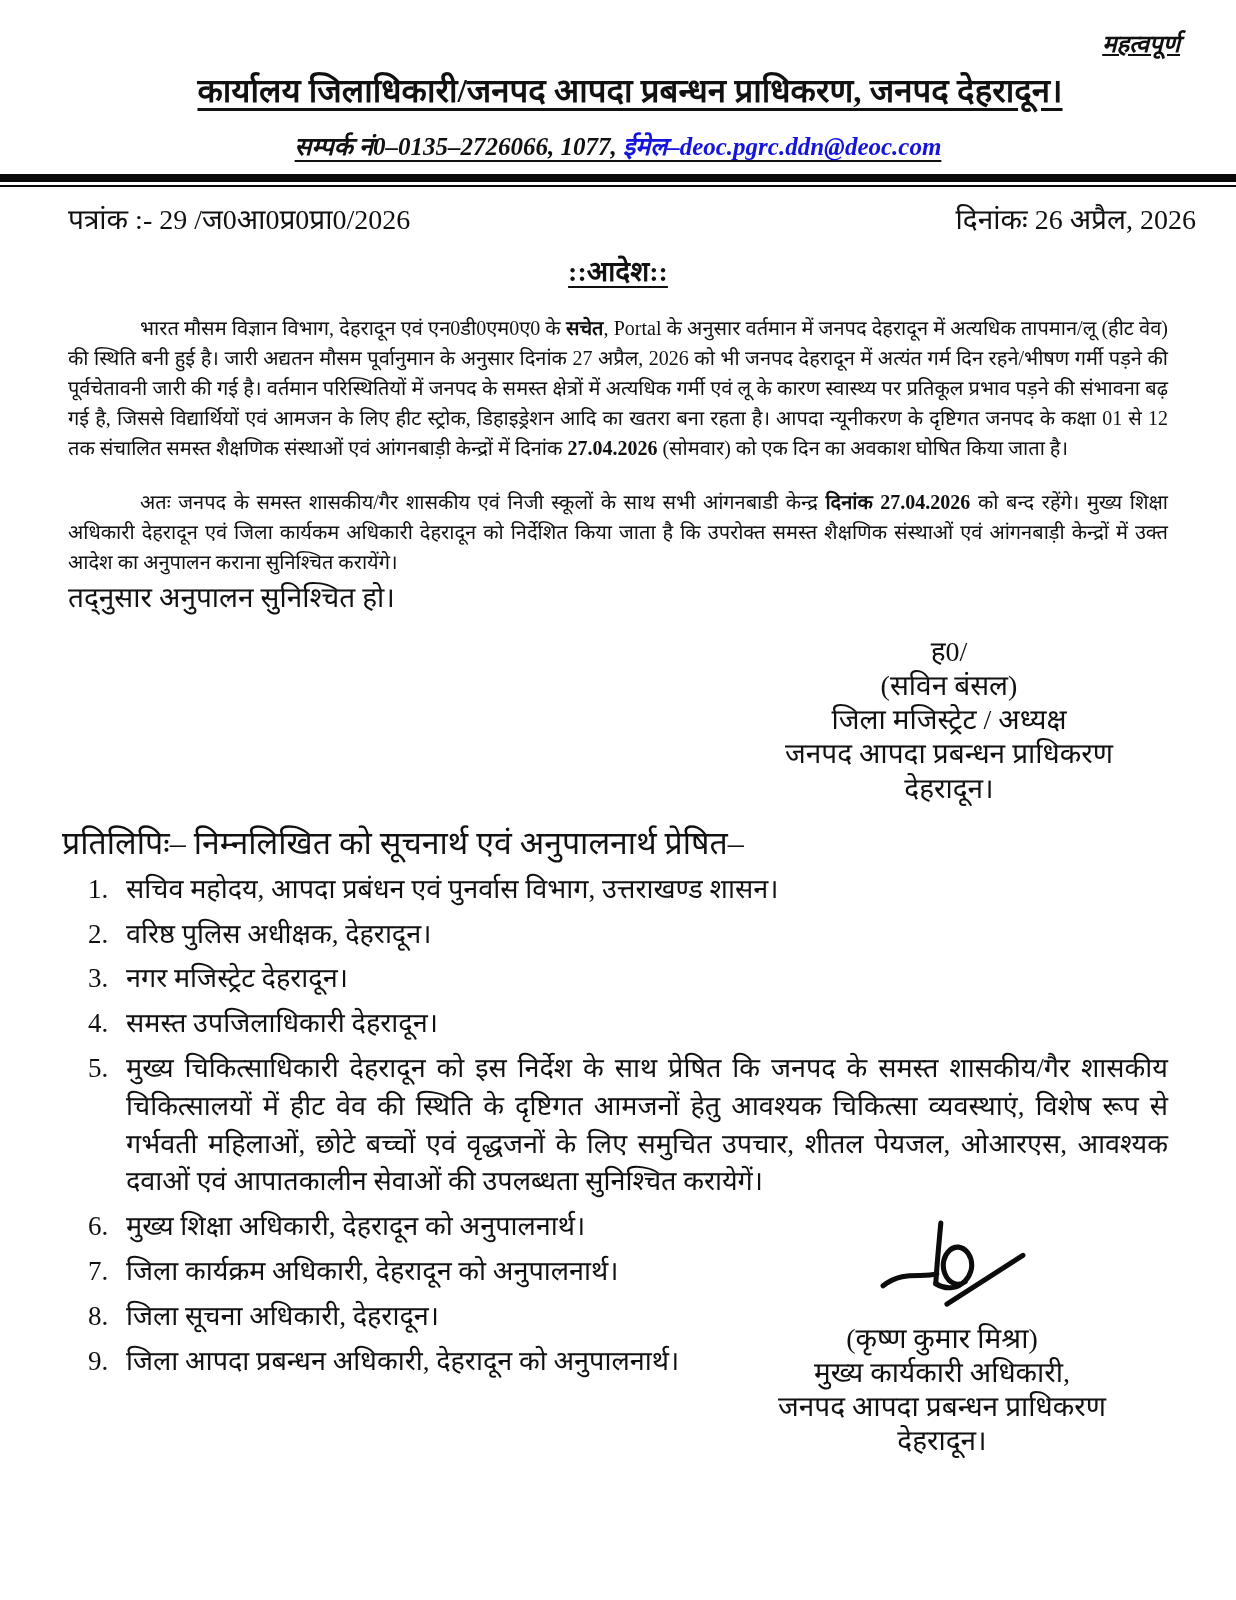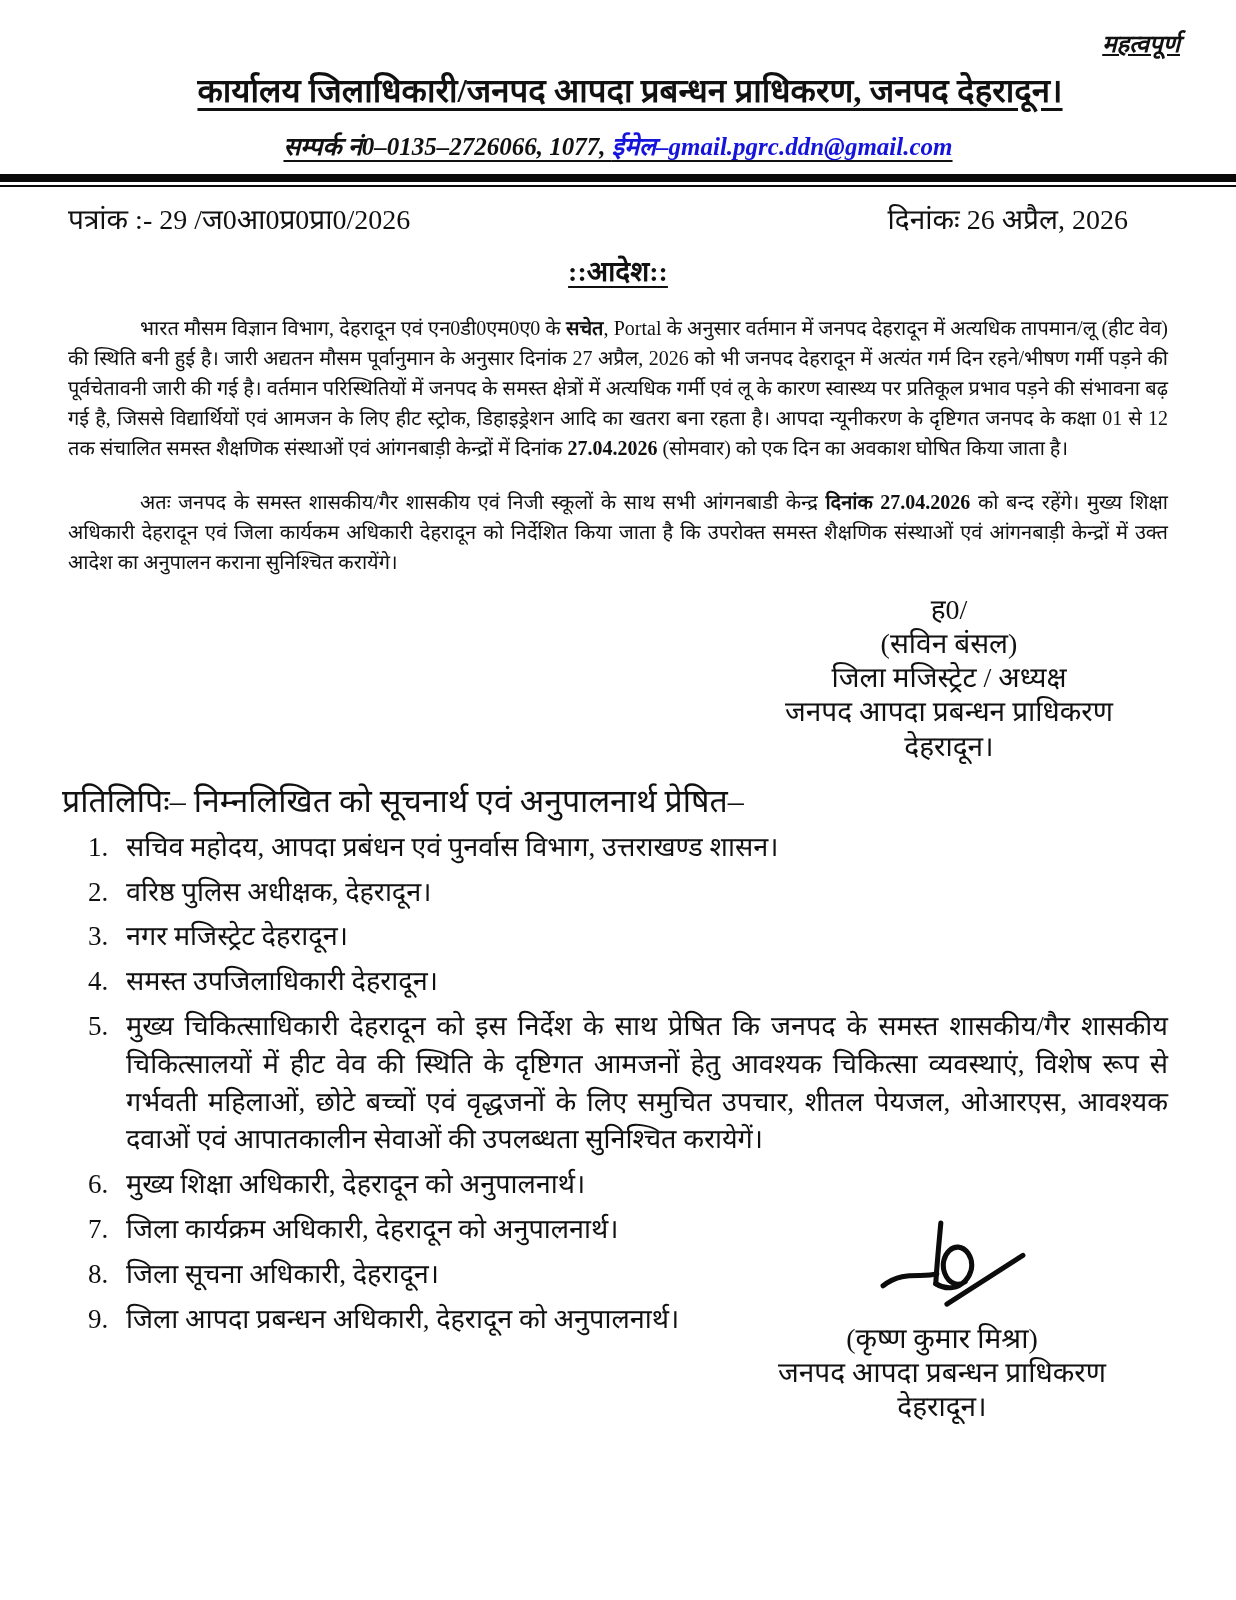--- a/index.html
+++ b/index.html
@@ -19,21 +19,21 @@
   .office-title { text-align:center; margin-top:8px; font-size:33px; font-weight:bold;padding-left:24px; }
   .office-title span { text-decoration:underline; text-underline-offset:6px; }
   .contact-line { text-align:center; margin-top:16px; font-size:25px; font-weight:bold; font-style:italic; }
   .contact-line .wrap { text-decoration:underline; text-underline-offset:5px; }
   .contact-line .email { color:var(--email-blue); }
   .rule { margin-top:12px; }
   .rule-thick { height:8px; background:var(--rule); }
   .rule-thin  { height:2px; background:var(--rule); margin-top:3px; }
   .ref-row {
     display:flex; justify-content:space-between;
-    padding:12px 108px 0 68px; font-size:28px;
+    padding:12px 40px 0 68px; font-size:28px;
   }
   .order-heading { text-align:center; margin-top:14px; font-size:28px; font-weight:bold; }
   .order-heading span { text-decoration:underline; text-underline-offset:5px; }
   .body-para {
     margin:24px 68px 0 68px; font-size:20px; line-height:1.5;
     text-align:justify; text-indent:72px;
   }
   .body-para b { font-weight:bold; }
   .closing-line { margin:0 68px; font-size:28px; line-height:1.5; text-align:left; }
   .sig-block { text-align:center; font-size:28px; line-height:1.22; }
@@ -54,21 +54,21 @@
   <div class="importance">
     <span>महत्वपूर्ण</span>
   </div>
 
   <div class="office-title">
     <span>कार्यालय जिलाधिकारी/जनपद आपदा प्रबन्धन प्राधिकरण, जनपद देहरादून।</span>
   </div>
 
   <div class="contact-line">
     <span class="wrap">
-      <span>सम्पर्क नं0–0135–2726066, 1077, </span><span class="email">ईमेल–gmail.pgrc.ddn@gmail.com</span>
+      <span>सम्पर्क नं0–0135–2726066, 1077, </span><span class="email">ईमेल–deoc.pgrc.ddn@deoc.com</span>
     </span>
   </div>
 
   <div class="rule">
     <div class="rule-thick"></div>
     <div class="rule-thin"></div>
   </div>
 
   <div class="ref-row">
     <span>पत्रांक :- 29  /ज0आ0प्र0प्रा0/2026</span>
@@ -76,20 +76,21 @@
   </div>
 
   <div class="order-heading">
     <span>::आदेश::</span>
   </div>
 
   <p class="body-para"><span>भारत मौसम विज्ञान विभाग, देहरादून एवं एन0डी0एम0ए0 के </span><b>सचेत</b><span>, Portal के अनुसार वर्तमान में जनपद देहरादून में अत्यधिक तापमान/लू (हीट वेव) की स्थिति बनी हुई है। जारी अद्यतन मौसम पूर्वानुमान के अनुसार दिनांक 27 अप्रैल, 2026 को भी जनपद देहरादून में अत्यंत गर्म दिन रहने/भीषण गर्मी पड़ने की पूर्वचेतावनी जारी की गई है। वर्तमान परिस्थितियों में जनपद के समस्त क्षेत्रों में अत्यधिक गर्मी एवं लू के कारण स्वास्थ्य पर प्रतिकूल प्रभाव पड़ने की संभावना बढ़ गई है, जिससे विद्यार्थियों एवं आमजन के लिए हीट स्ट्रोक, डिहाइड्रेशन आदि का खतरा बना रहता है। आपदा न्यूनीकरण के दृष्टिगत जनपद के कक्षा 01 से 12 तक संचालित समस्त शैक्षणिक संस्थाओं एवं आंगनबाड़ी केन्द्रों में दिनांक </span><b>27.04.2026</b><span> (सोमवार) को एक दिन का अवकाश घोषित किया जाता है।</span></p>
 
   <p class="body-para"><span>अतः जनपद के समस्त शासकीय/गैर शासकीय एवं निजी स्कूलों के साथ सभी आंगनबाडी केन्द्र </span><b>दिनांक 27.04.2026</b><span> को बन्द रहेंगे। मुख्य शिक्षा अधिकारी देहरादून एवं जिला कार्यकम अधिकारी देहरादून को निर्देशित किया जाता है कि उपरोक्त समस्त शैक्षणिक संस्थाओं एवं आंगनबाड़ी केन्द्रों में उक्त आदेश का अनुपालन कराना सुनिश्चित करायेंगे।</span></p>
 
+  <p class="closing-line">तद्नुसार अनुपालन सुनिश्चित हो।</p>
 
   <div class="sig-block sig-primary">
     <div>ह0/</div>
     <div>(सविन बंसल)</div>
     <div>जिला मजिस्ट्रेट / अध्यक्ष</div>
     <div>जनपद आपदा प्रबन्धन प्राधिकरण</div>
     <div>देहरादून।</div>
   </div>
 
   <div class="copy-heading">प्रतिलिपिः– निम्नलिखित को सूचनार्थ एवं अनुपालनार्थ प्रेषित–</div>
@@ -135,17 +136,18 @@
 
   <svg class="signature-scribble" viewBox="0 0 150 95" fill="none" xmlns="http://www.w3.org/2000/svg">
     <path d="M5,70 C25,54 44,63 58,58" stroke="#0c0c0c" stroke-width="5" stroke-linecap="round"></path>
     <path d="M62,8 C60,30 58,50 57,68" stroke="#0c0c0c" stroke-width="5" stroke-linecap="round"></path>
     <path d="M57,68 C80,82 101,56 89,38 C77,22 59,40 66,58 C70,68 79,71 86,66" stroke="#0c0c0c" stroke-width="5" stroke-linecap="round"></path>
     <path d="M68,88 L143,40" stroke="#0c0c0c" stroke-width="5" stroke-linecap="round"></path>
   </svg>
 
   <div class="sig-block sig-secondary">
     <div>(कृष्ण कुमार मिश्रा)</div>
+    <div>मुख्य कार्यकारी अधिकारी,</div>
     <div>जनपद आपदा प्रबन्धन प्राधिकरण</div>
     <div>देहरादून।</div>
   </div>
 
 </div>
 
 </body></html>

